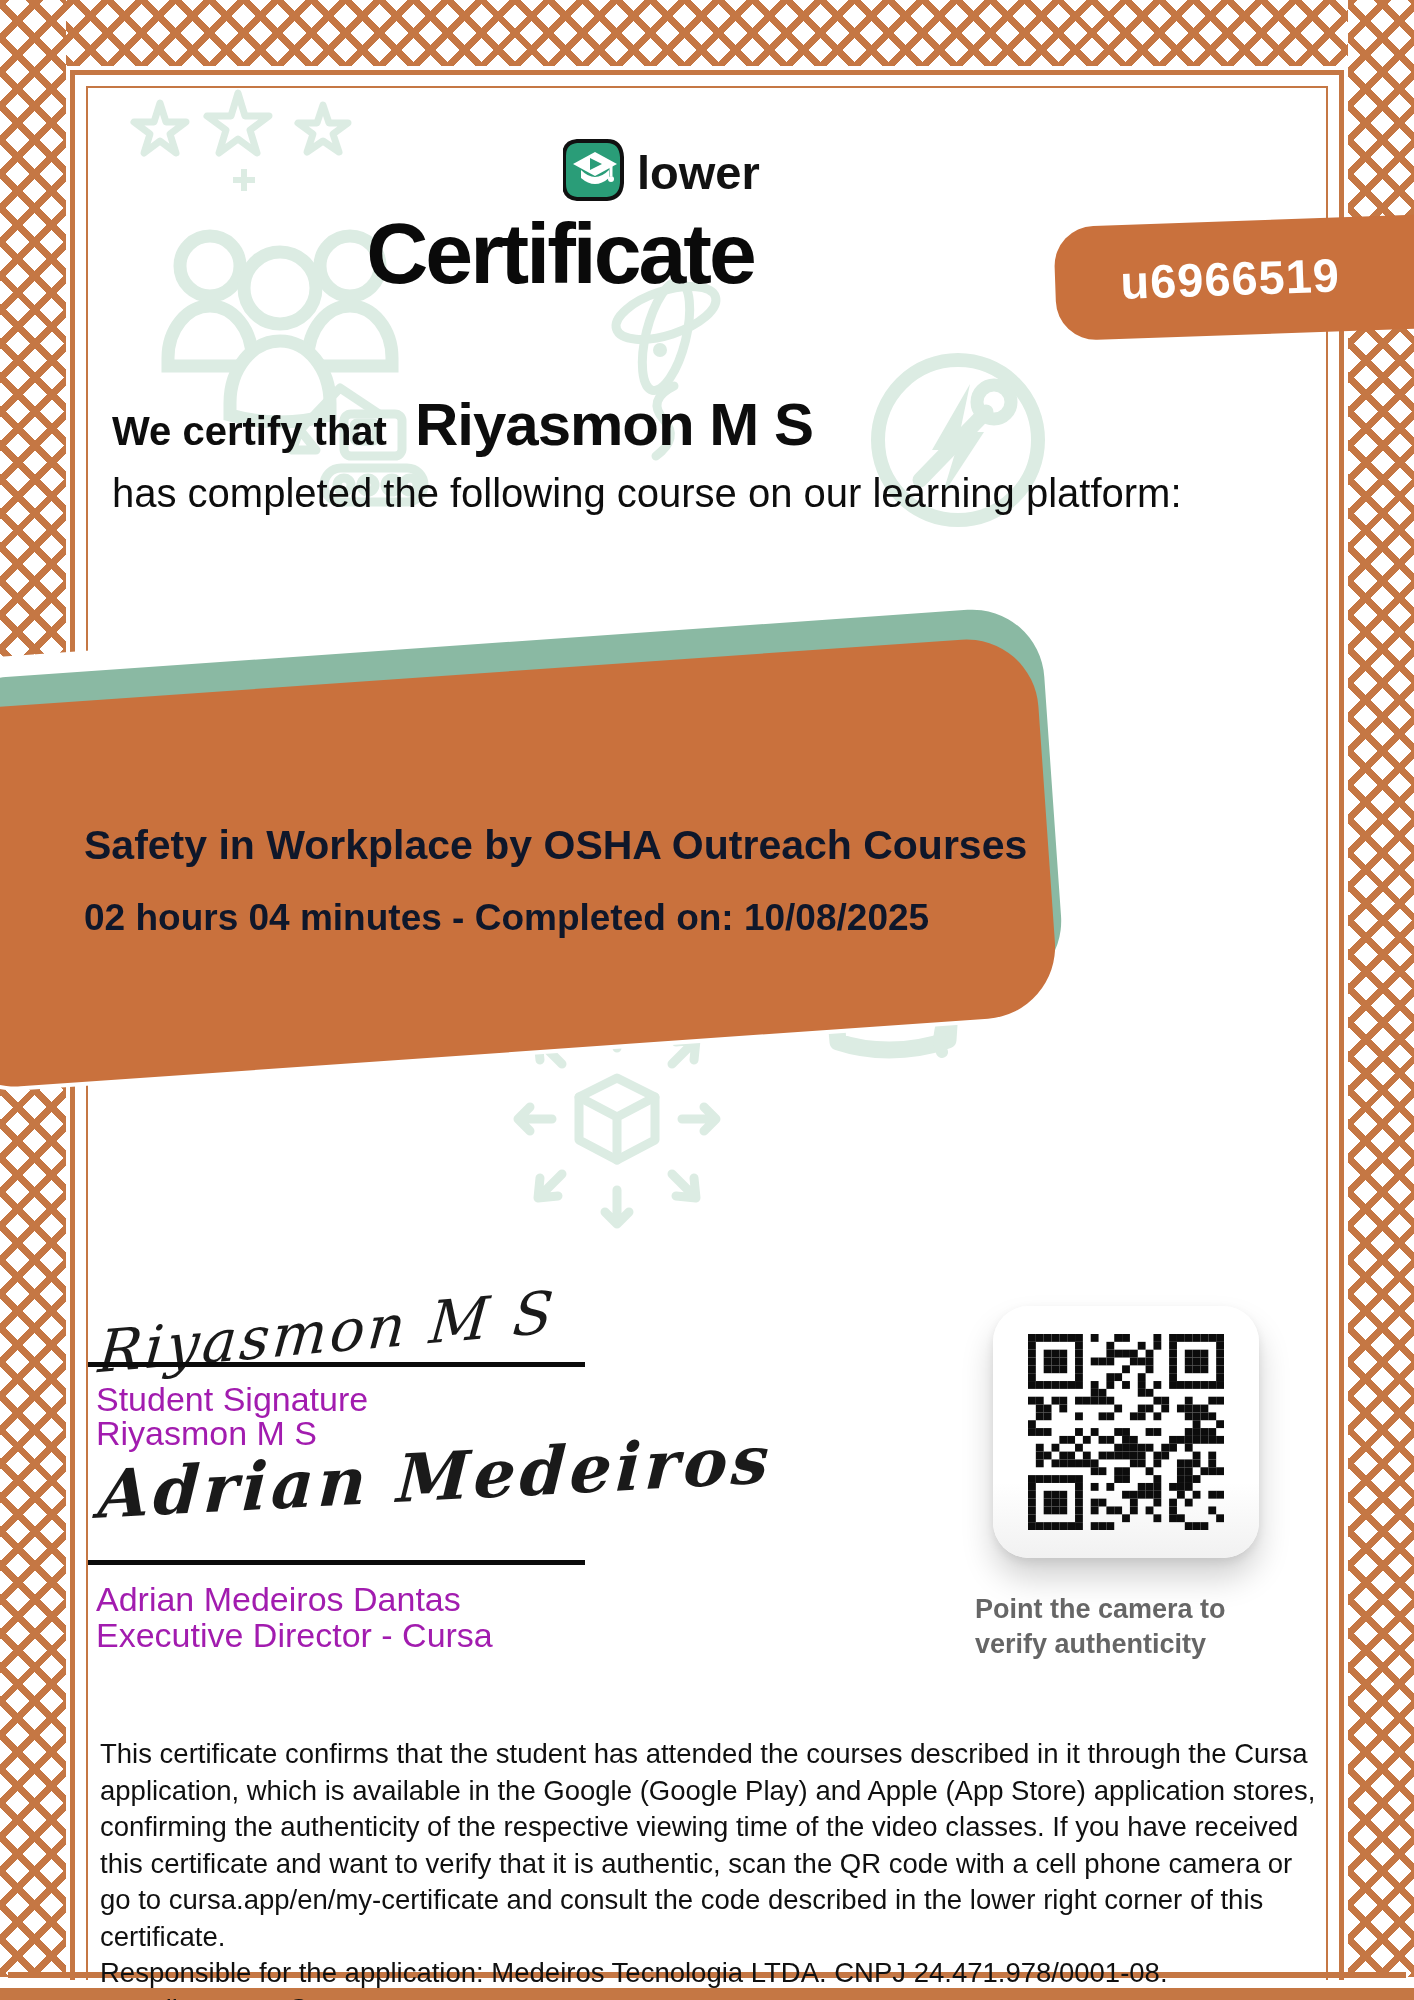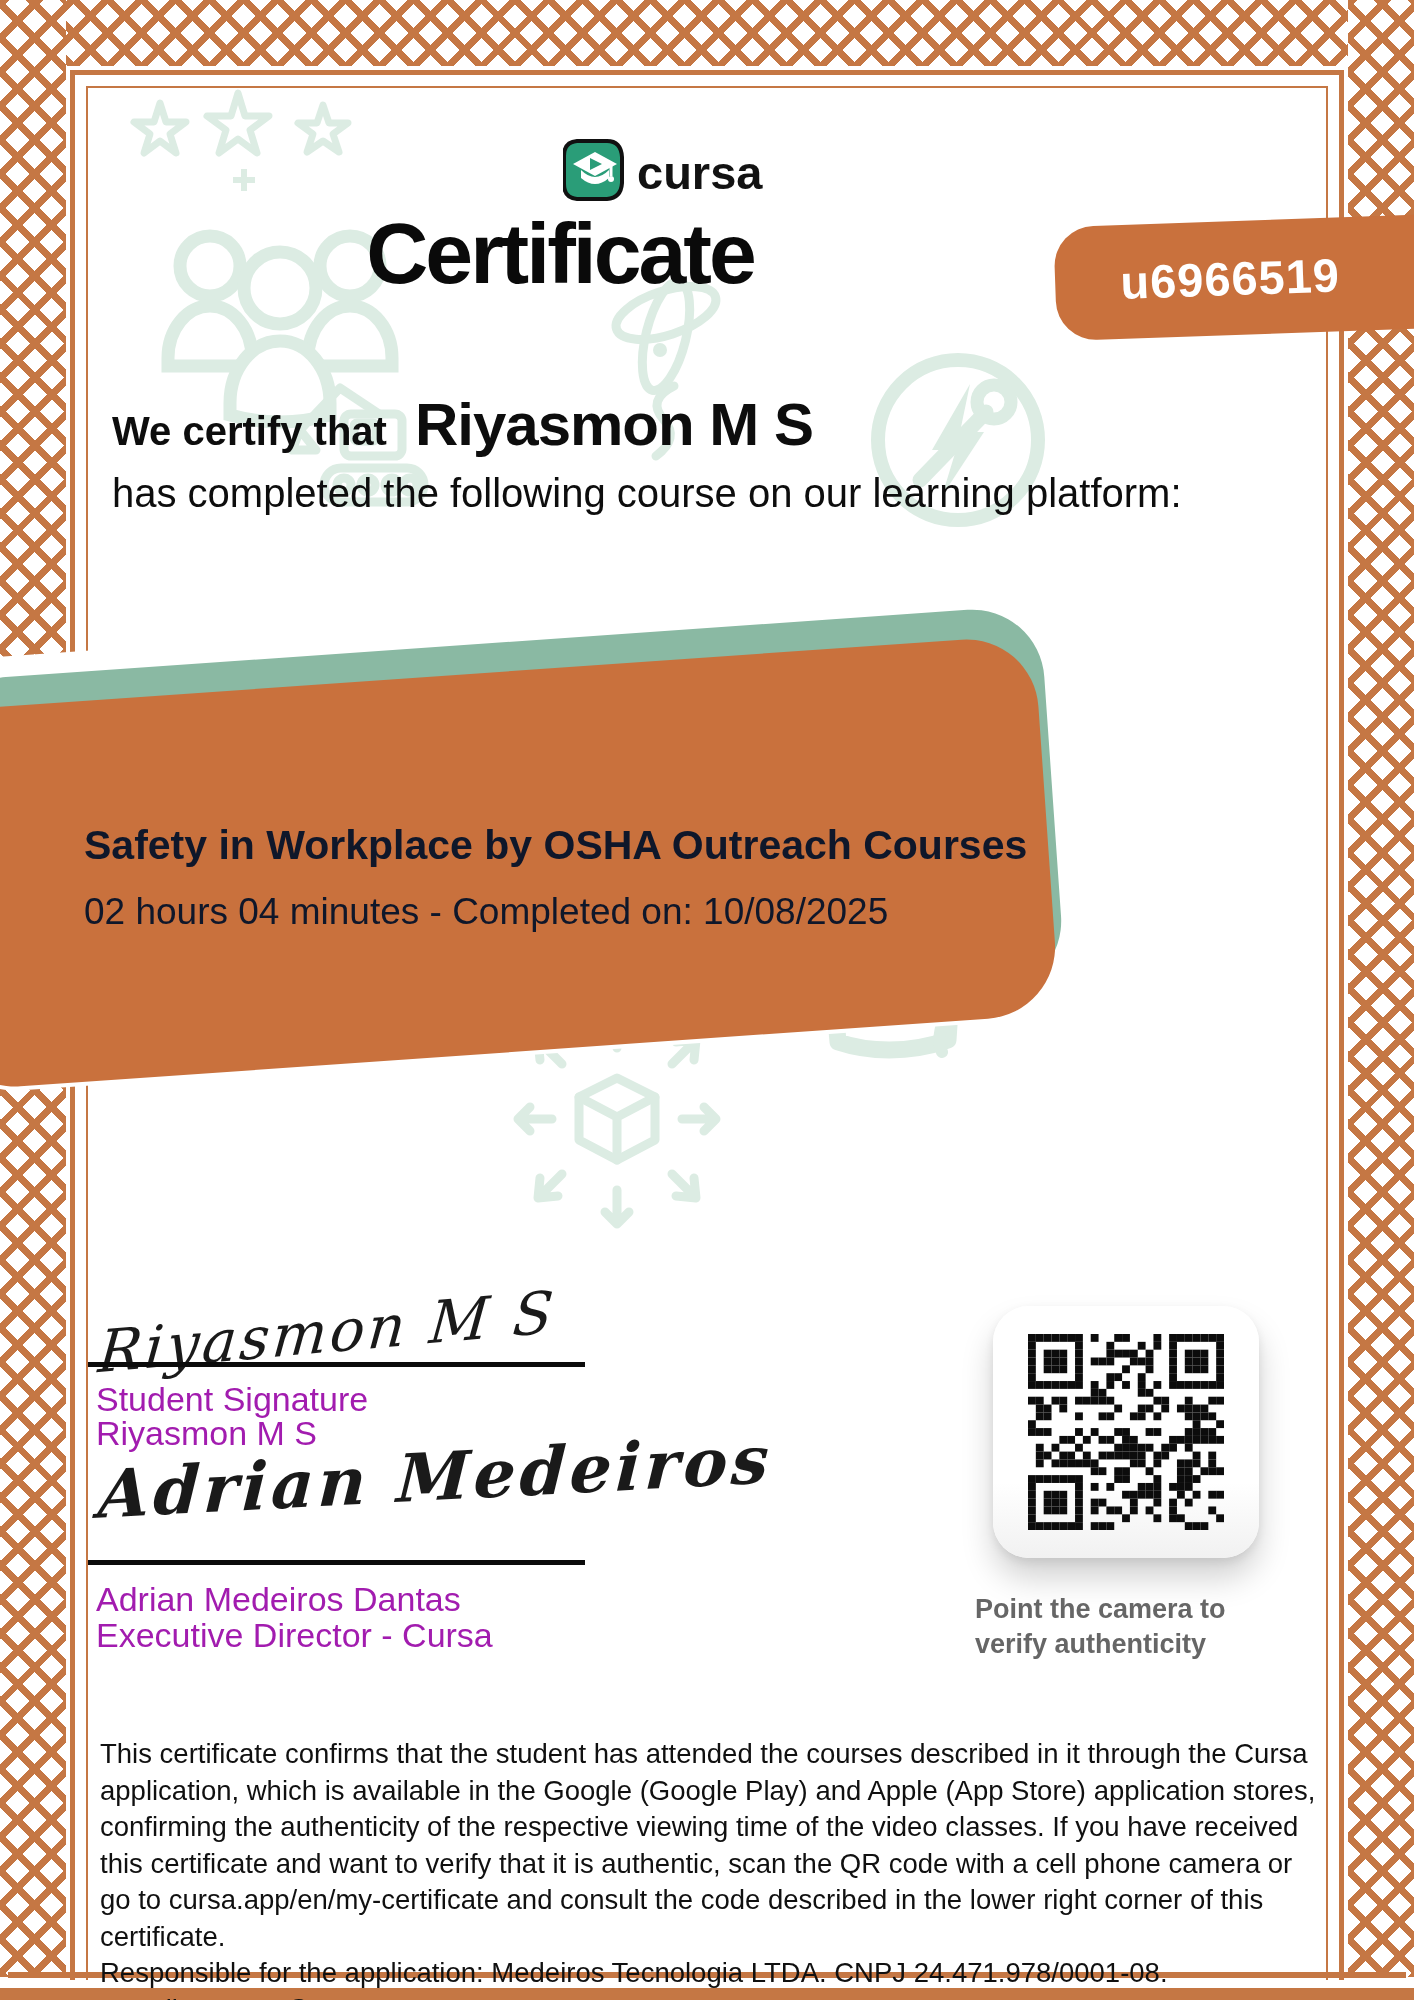--- a/index.html
+++ b/index.html
@@ -45,21 +45,21 @@
   .intro .name{font-size:60px;font-weight:700;letter-spacing:-1px}
   .intro .l2{margin-top:12px;font-size:40px;font-weight:400}
 
   
   .banner{position:absolute;left:-70px;top:595px;width:1210px;height:480px;z-index:6}
   .banner .halo{position:absolute;left:-8px;top:28px;width:1140px;height:434px;background:#fff;border-radius:84px;transform:rotate(-4deg)}
   .banner .shadow{position:absolute;left:16px;top:48px;width:1108px;height:384px;background:var(--teal);border-radius:72px;transform:rotate(-4deg)}
   .banner .body{position:absolute;left:4px;top:78px;width:1114px;height:380px;background:var(--orange);border-radius:72px;transform:rotate(-4deg)}
   .banner-text{position:absolute;left:84px;top:822px;z-index:7;color:#0f172a}
   .banner-text .course-title{font-size:41px;font-weight:700;letter-spacing:0}
-  .banner-text .course-details{margin-top:22px;font-size:37px;font-weight:400}
+  .banner-text .course-details{margin-top:28px;font-size:37px;font-weight:700}
 
   
   .sig-script{position:absolute;z-index:8;font-family:"DejaVu Serif",serif;font-style:italic;color:#1a1a1a;white-space:nowrap}
   .sig1{left:98px;top:1298px;font-size:58px;font-weight:400;transform:rotate(-5deg) skewX(-10deg);letter-spacing:3px}
   .sig2{left:98px;top:1438px;font-size:66px;font-weight:700;transform:rotate(-3deg) skewX(-6deg);letter-spacing:4px}
   .sig-line{position:absolute;left:88px;width:497px;height:5px;background:#0b0b0b;z-index:9}
   .sig-line-1{top:1362px}
   .sig-line-2{top:1560px}
   .sig-label{position:absolute;left:96px;z-index:9;font-size:34px;color:#a21caf;line-height:35px}
 
@@ -187,21 +187,21 @@
     <span>
       <svg width="64" height="64" viewBox="0 0 64 64">
         <path d="M14 3 h30 q14 0 15 16 v26 q-1 15 -15 16 h-30 q-13 -1 -13 -15 v-28 q0 -14 13 -15 Z" fill="#2a9d78" stroke="#111" stroke-width="4"></path>
         <polygon points="32,14 54,26 32,38 10,26" fill="#fff"></polygon>
         <polygon points="27,20 39,26 27,32" fill="#2a9d78"></polygon>
         <path d="M18 32 q14 14 28 0 v8 q-14 12 -28 0 Z" fill="#fff"></path>
         <path d="M48 28 v10" stroke="#fff" stroke-width="3"></path>
         <circle cx="48" cy="41" r="3" fill="#fff"></circle>
       </svg>
     </span>
-    <span class="brand">cursa</span>
+    <span class="brand">lower</span>
   </div>
 
   <div class="cert-title">Certificate</div>
 
   <div class="badge">
     <span>u6966519</span>
   </div>
 
   <div class="intro">
     <div class="l1">

